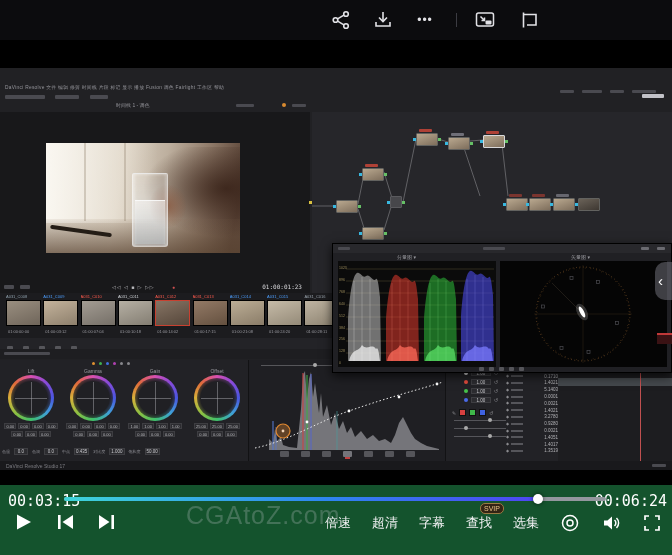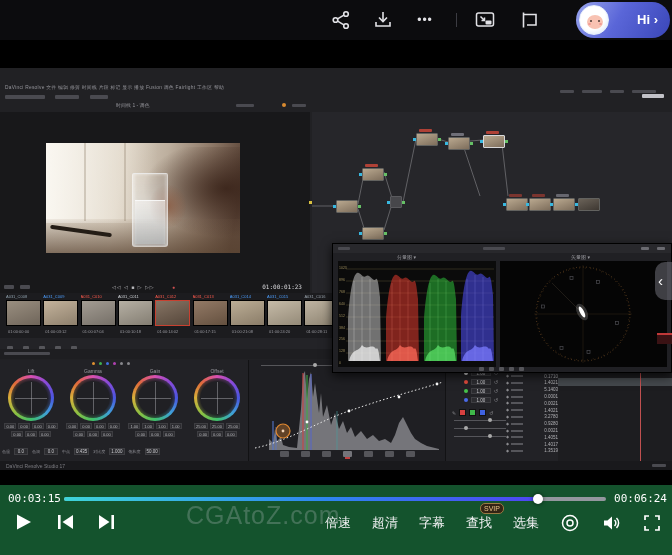--- a/index.html
+++ b/index.html
@@ -144,21 +144,21 @@
   .sbot{position:absolute;bottom:1px;left:146px;display:flex;gap:5px;}
   .sbot .ticon{width:5px;height:4px;margin:0;}
   .redblk{position:absolute;left:657px;top:265px;width:15px;height:11px;background:#3a1214;
     border-top:2px solid #c03838;z-index:6;}
 
   .drawer{position:absolute;right:0;top:222px;width:17px;height:38px;border-radius:10px 0 0 10px;
     background:rgba(112,112,120,.55);color:#fff;font-size:15px;line-height:38px;text-indent:3px;z-index:9;}
 
   
   .controls{position:absolute;left:0;top:485px;width:672px;height:70px;background:#14532d;z-index:20;}
-  .tcur,.ttot{position:absolute;top:7px;font-family:"DejaVu Sans Mono",monospace;font-size:11px;color:#fff;text-align:center;}
+  .tcur,.ttot{position:absolute;top:7px;font-family:"DejaVu Sans Mono",monospace;font-size:15px;color:#fff;text-align:center;}
   .tcur{left:8px;} .ttot{right:5px;}
   .pbar{position:absolute;left:64px;top:12px;width:542px;height:4px;background:#93979e;border-radius:2px;}
   .pfill{position:absolute;left:0;top:0;height:4px;border-radius:2px;
     background:linear-gradient(90deg,#3fd4d8,#2e86f0 55%,#4f46f2);}
   .pdot{position:absolute;top:-3px;width:10px;height:10px;border-radius:50%;background:#fff;
     box-shadow:0 0 4px rgba(0,0,0,.6);}
   .leftctr{position:absolute;left:12px;top:26px;display:flex;gap:20px;align-items:center;}
   .pcico{width:22px;height:22px;color:#fff;} .pcico svg{width:22px;height:22px;display:block;}
   .rightctr{position:absolute;right:10px;top:28px;display:flex;gap:21px;align-items:center;}
   .pbtn{position:relative;font-size:13px;color:#f2f2f4;white-space:nowrap;}
@@ -200,31 +200,20 @@
         <rect x="11.5" y="11.5" width="6" height="4" rx="1" fill="currentColor" stroke="none"></rect>
       </svg>
     </span>
     <span class="tbicon" style="left:518px;">
       <svg viewBox="0 0 22 22" fill="none" stroke="currentColor" stroke-width="1.6">
         <path d="M5.5 3.5v15"></path>
           <path d="M5.5 5.5H18v10.5H9"></path>
       </svg>
     </span>
 
-    <div class="avatarpill">
-      <div class="avcirc">
-        <div class="avface">
-          <span class="aveye" style="left:3px;"></span>
-          <span class="aveye" style="right:3px;"></span>
-          <span class="avblush" style="left:1px;"></span>
-          <span class="avblush" style="right:1px;"></span>
-        </div>
-      </div>
-      <span class="hitext"><span>Hi</span> <span>›</span></span>
-    </div>
   </div>
 
   <div class="videoarea">
     <div class="capture">
 
       <div class="menubar">DaVinci Resolve    文件    编辑    修剪    时间线    片段    标记    显示    播放    Fusion    调色    Fairlight    工作区    帮助</div>
       <div class="bar" style="left:5px;top:27px;width:40px;height:4px;"></div>
       <div class="bar" style="left:55px;top:27px;width:24px;height:4px;"></div>
       <div class="bar" style="left:90px;top:27px;width:18px;height:4px;"></div>
       <div class="bar" style="right:8px;top:26px;width:22px;height:4px;background:#c2c2c8;"></div>

